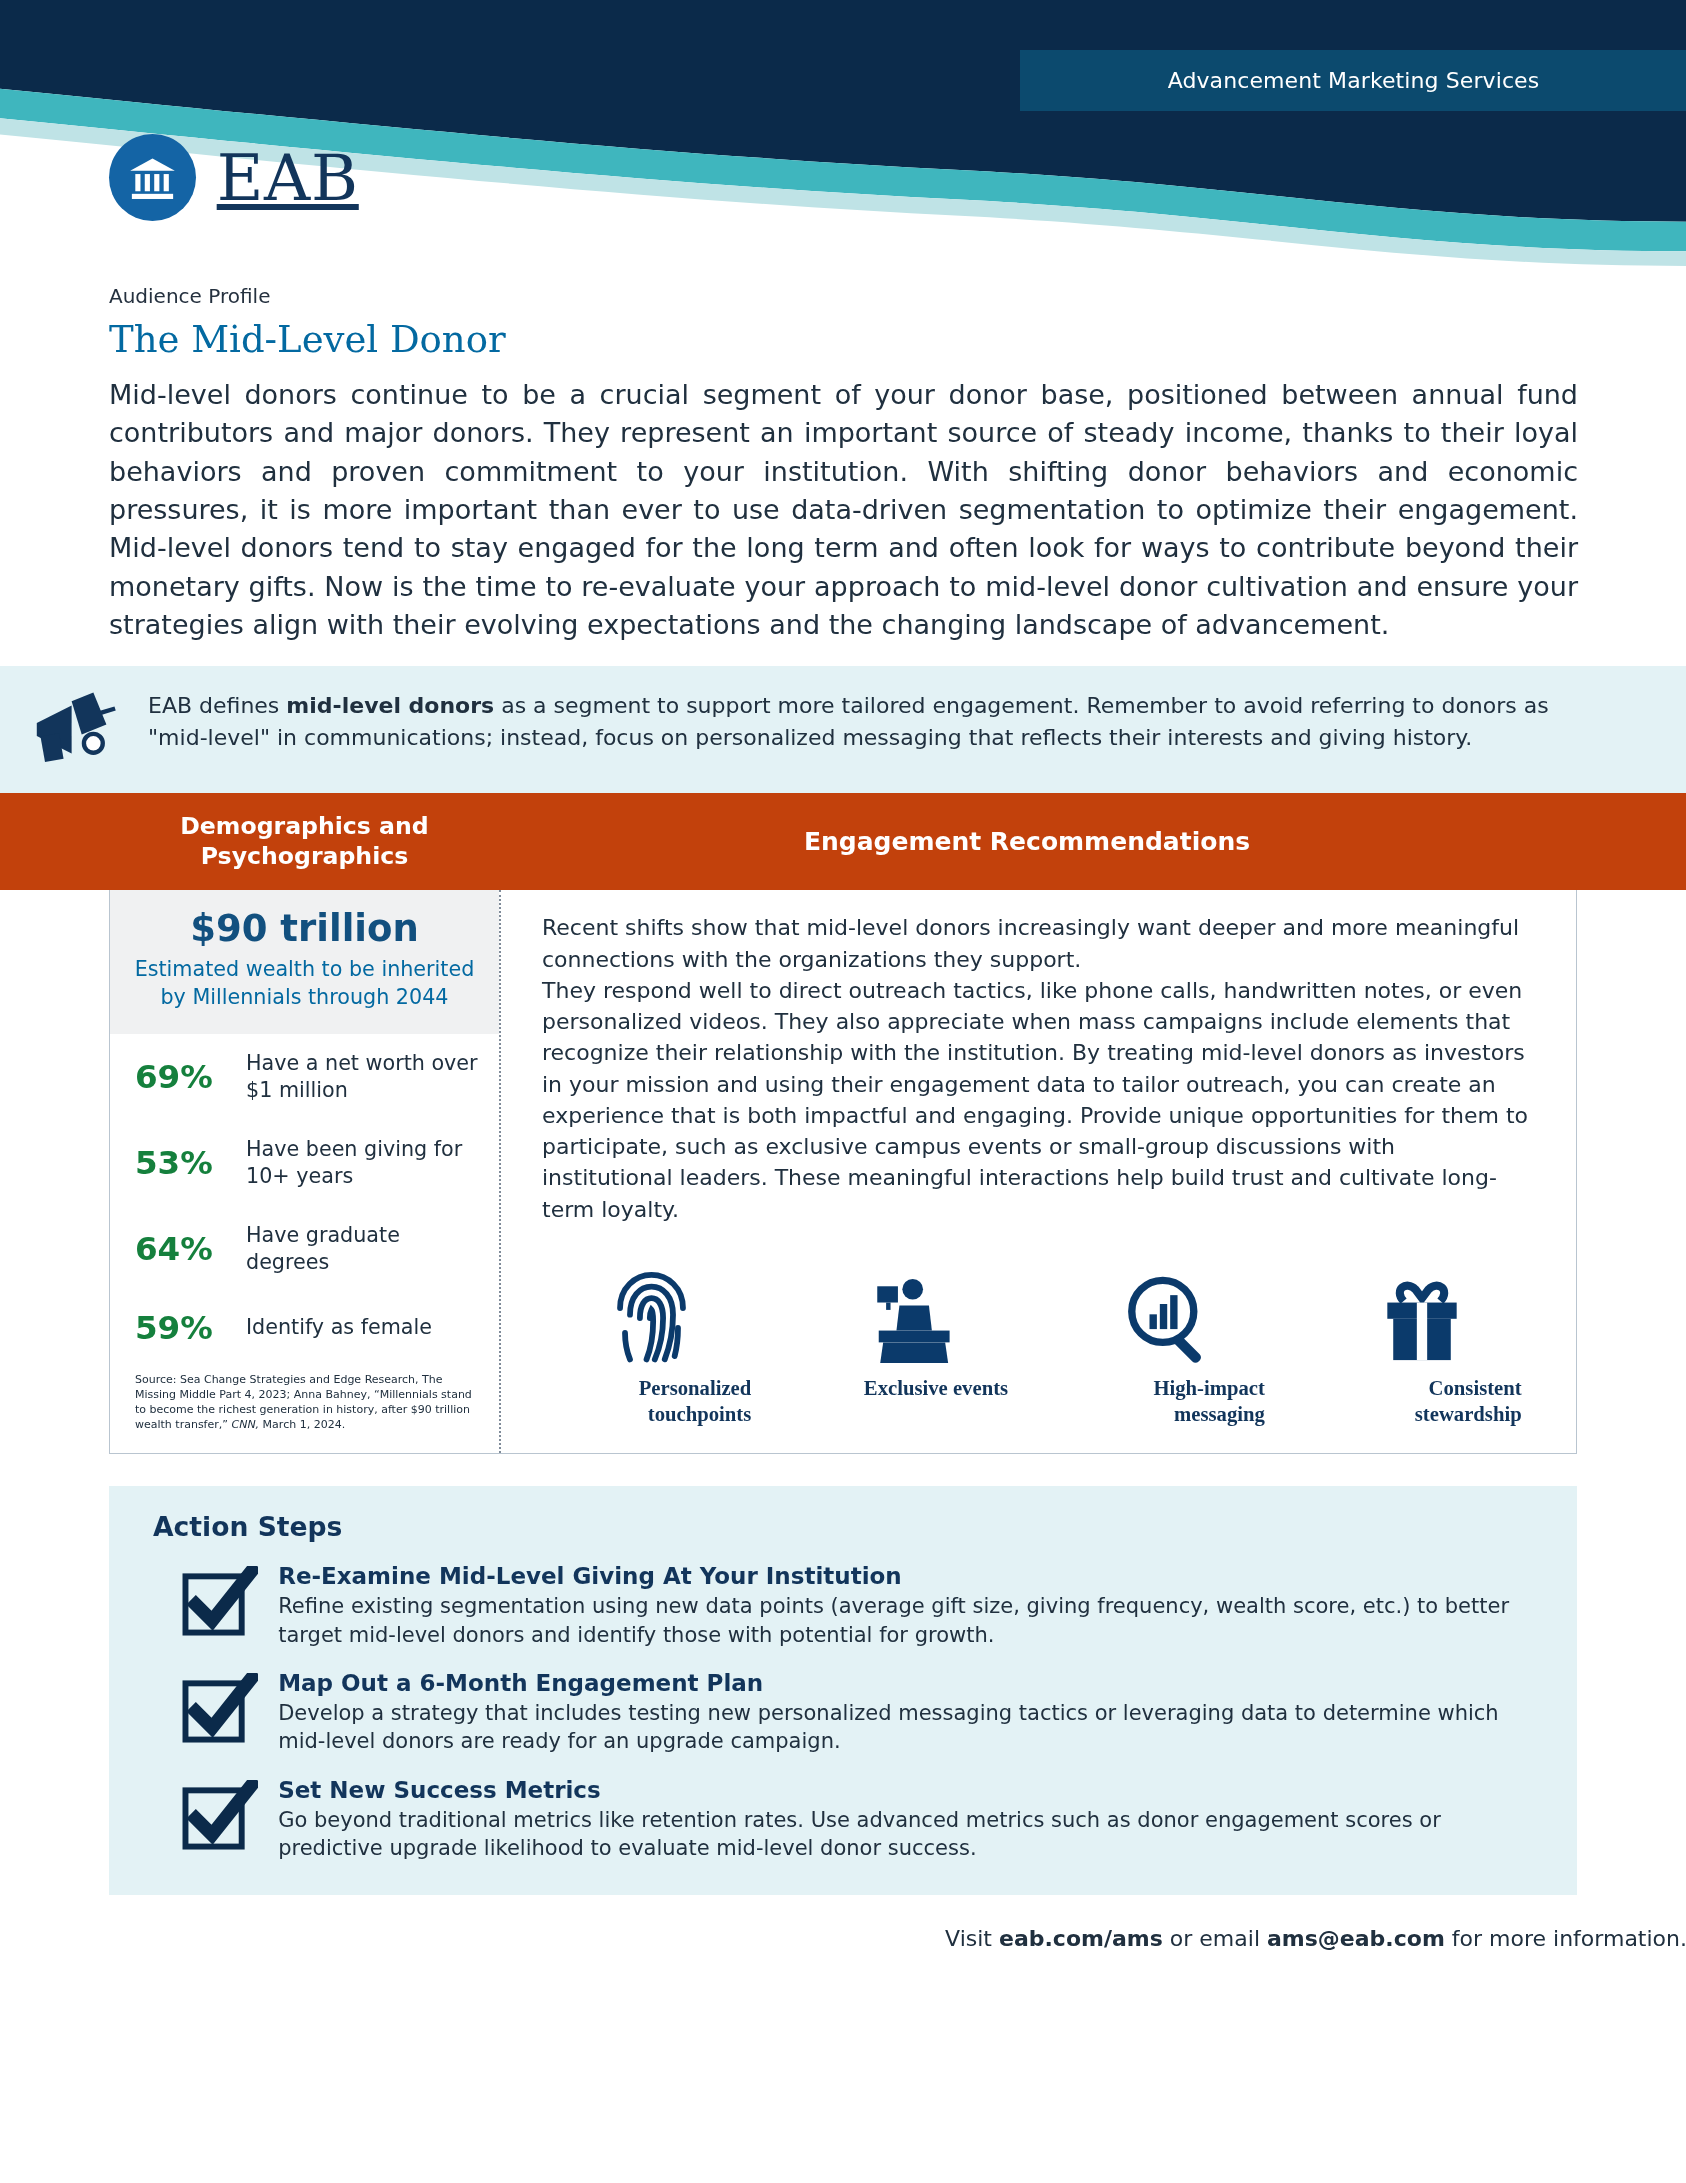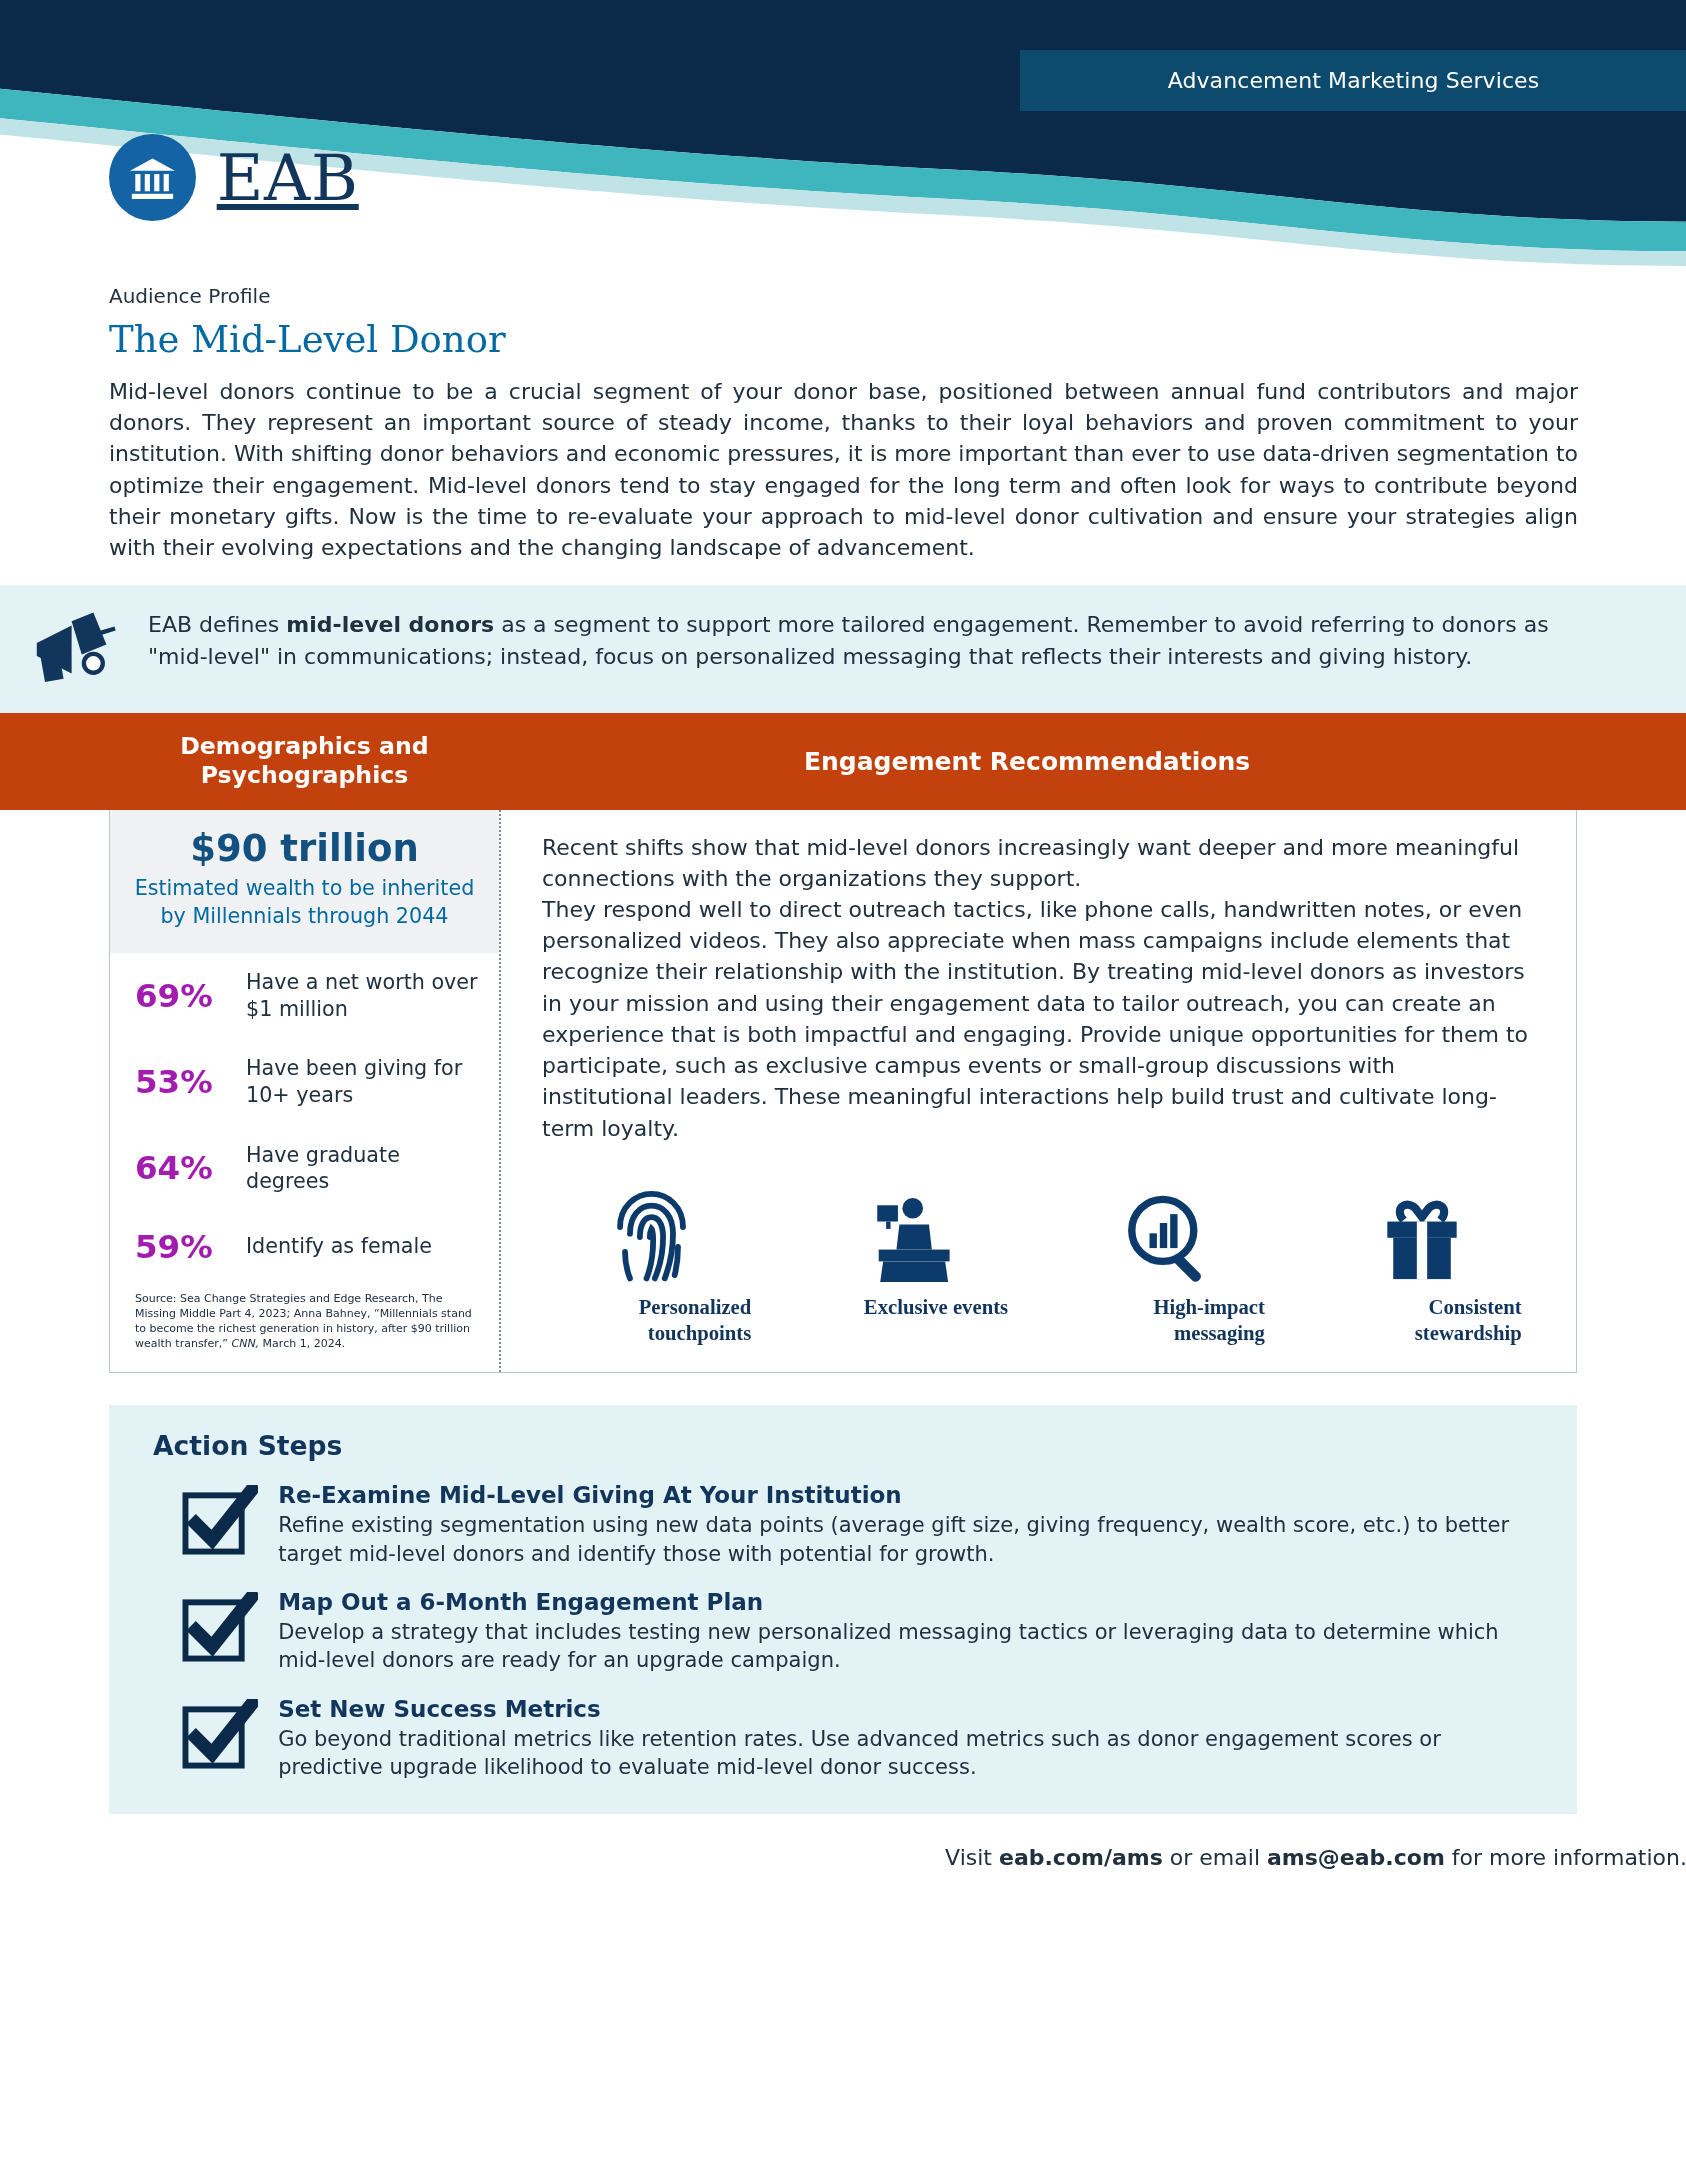--- a/index.html
+++ b/index.html
@@ -83,21 +83,21 @@
   }
   .title {
     font-family: "DejaVu Serif", serif;
     font-size: 37px;
     color: #0369a1;
     margin: 13.3px 0 16.2px 0;
     line-height: 1.05;
     font-weight: normal;
   }
   .body-copy {
-    font-size: 22px;
+    font-size: 27px;
     line-height: 1.42;
     color: #20303f;
     text-align: justify;
     max-width: 1477px;
   }
 
   
   .callout {
     margin-top: 22px;
     background: #e3f2f5;
@@ -181,21 +181,21 @@
     margin-top: 5.9px;
   }
   .stat-row {
     display: flex;
     align-items: center;
     padding: 16.2px 13.3px 16.2px 25px;
   }
   .stat-pct {
     font-size: 32.5px;
     font-weight: bold;
-    color: #a21caf;
+    color: #15803d;
     width: 111px;
     min-width: 111px;
   }
   .stat-desc {
     font-size: 20.7px;
     color: #20303f;
     line-height: 1.3;
   }
   .source {
     font-size: 11px;

